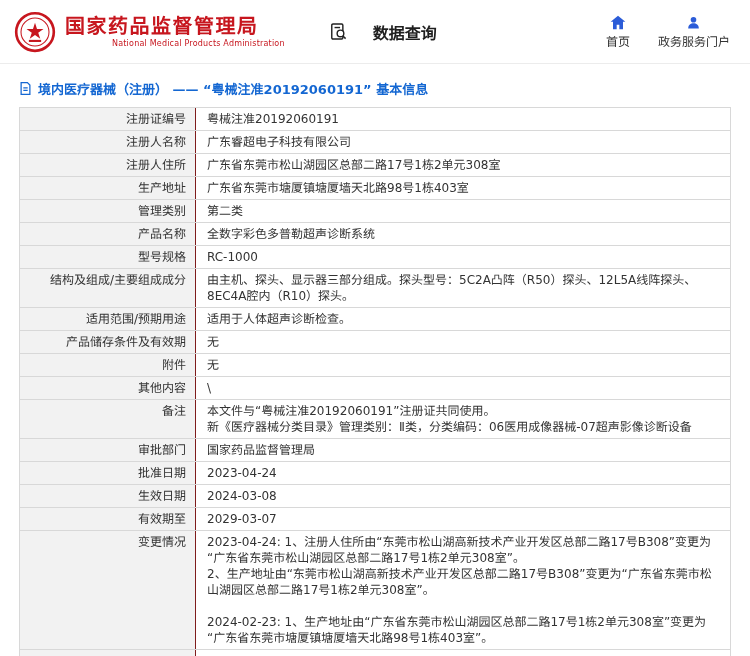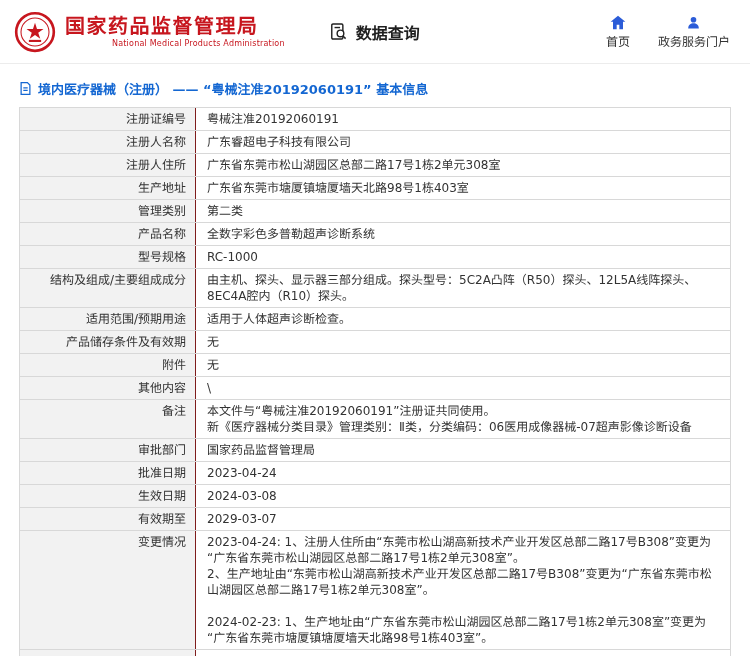--- a/index.html
+++ b/index.html
@@ -7,21 +7,21 @@
   body {
     width: 750px; min-height: 656px;
     font-family: "DejaVu Sans", "Liberation Sans", sans-serif;
     color: #333;
   }
   .header { height: 64px; display: flex; align-items: center; padding: 0 20px 0 14px; border-bottom: 1px solid #ececec; background: #fff; }
   .logo { display: flex; align-items: center; gap: 9px; text-decoration: none; cursor: pointer; }
   .org-names { display: flex; flex-direction: column; line-height: 1.18; }
   .org-cn { color: #c7161e; font-size: 20px; font-weight: bold; letter-spacing: 1.5px; }
   .org-en { color: #c7161e; font-size: 8px; letter-spacing: 0.2px; padding-left: 47px; }
-  .data-query { display: flex; align-items: center; gap: 8px; margin-left: 44px; font-size: 16px; font-weight: 600; color: #1f1f1f; cursor: pointer; }
+  .data-query { display: flex; align-items: center; gap: 25px; margin-left: 44px; font-size: 16px; font-weight: 600; color: #1f1f1f; cursor: pointer; }
   .nav { margin-left: auto; display: flex; align-items: flex-end; gap: 28px; }
   .nav-item { display: flex; flex-direction: column; align-items: center; gap: 2px; font-size: 12px; color: #333; text-decoration: none; cursor: pointer; }
   .icon { display: inline-flex; align-items: center; }
   .content { padding-bottom: 4px; }
   .page-title { display: flex; align-items: center; gap: 6px; margin: 15px 19px 9px 19px; font-size: 13px; font-weight: bold; color: #1467d2; }
   .info-table { margin: 0 19px; border: 1px solid #d8d8d8; background: #fff; }
   .t-row { display: flex; border-bottom: 1px solid #d8d8d8; }
   .t-row:last-child { border-bottom: none; }
   .t-label {
     flex: 0 0 176px; background: #f2f2f2; border-right: 1px solid #7f1d1d;

